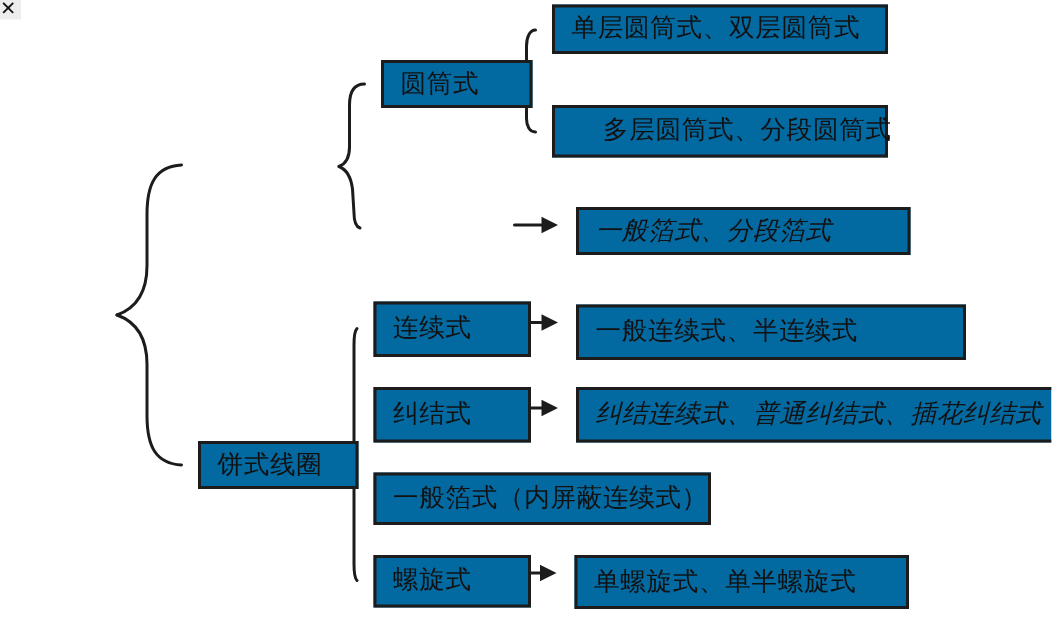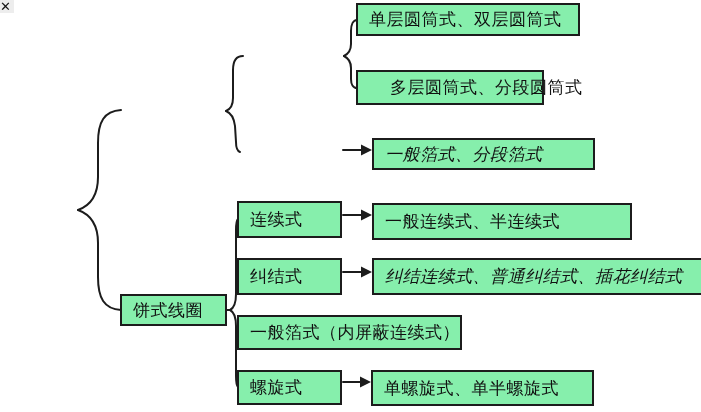--- a/index.html
+++ b/index.html
@@ -7,30 +7,31 @@
     position: relative;
     width: 701px;
     height: 412px;
     background: #ffffff;
     overflow: hidden;
     font-family: "DejaVu Sans", "Liberation Sans", sans-serif;
   }
   .node {
     position: absolute;
     box-sizing: border-box;
-    background: #86efac;
+    background: #0369a1;
     border: 2px solid #1c1c1c;
     display: flex;
     align-items: center;
     padding-left: 11px;
     font-size: 17px;
     line-height: 1;
     color: #111111;
     white-space: nowrap;
     letter-spacing: 0.5px;
+    margin-left: 12px;
   }
   #connectors {
     position: absolute;
     left: 0; top: 0;
     pointer-events: none;
   }
   #connectors path {
     fill: none;
     stroke: #1c1c1c;
     stroke-width: 2;
@@ -80,22 +81,23 @@
     <polygon points="361,209.5 372,215 361,220.5"></polygon>
     <path d="M 343,272 L 361,272"></path>
     <polygon points="361,266.5 372,272 361,277.5"></polygon>
     <path d="M 343,382 L 360,382"></path>
     <polygon points="360,376.5 371,382 360,387.5"></polygon>
   </svg>
 
 
   <div class="node" style="left:120px; top:294px; width:107px; height:32px;">饼式线圈</div>
 
+  <div class="node" style="left:242px; top:40px; width:101px; height:32px;">圆筒式</div>
   <div class="node" style="left:356px; top:3px; width:224px; height:33px;">单层圆筒式、双层圆筒式</div>
-  <div class="node" style="left:356px; top:70px; width:188px; height:35px;padding-left:32px;">多层圆筒式、分段圆筒式</div>
+  <div class="node" style="left:356px; top:70px; width:224px; height:35px;padding-left:32px;">多层圆筒式、分段圆筒式</div>
   <div class="node" style="left:372px; top:138px; width:223px; height:32px;font-style:italic;">一般箔式、分段箔式</div>
 
   <div class="node" style="left:237px; top:201px; width:105px; height:37px;">连续式</div>
   <div class="node" style="left:372px; top:203px; width:260px; height:37px;">一般连续式、半连续式</div>
   <div class="node" style="left:237px; top:258px; width:105px; height:37px;">纠结式</div>
   <div class="node" style="left:372px; top:258px; width:378px; height:37px;font-style:italic;">纠结连续式、普通纠结式、插花纠结式</div>
   <div class="node" style="left:237px; top:315px; width:225px; height:35px;">一般箔式（内屏蔽连续式）</div>
   <div class="node" style="left:237px; top:370px; width:105px; height:35px;">螺旋式</div>
   <div class="node" style="left:371px; top:370px; width:223px; height:36px;">单螺旋式、单半螺旋式</div>
 

